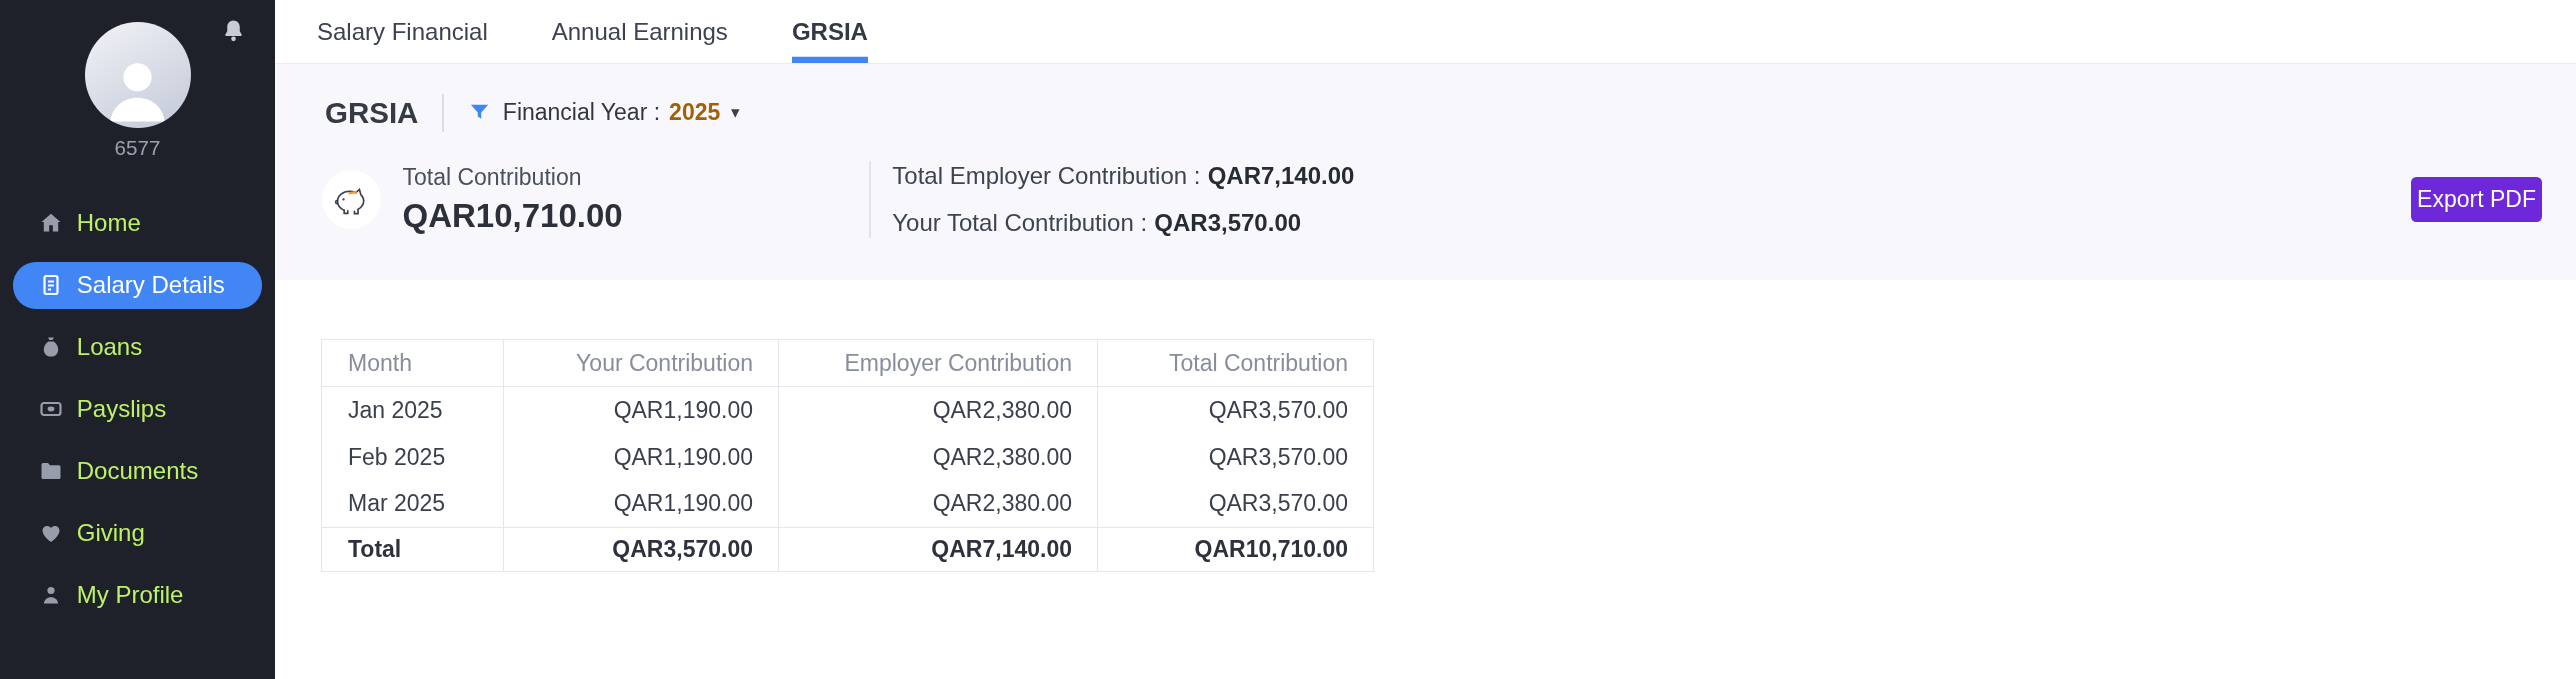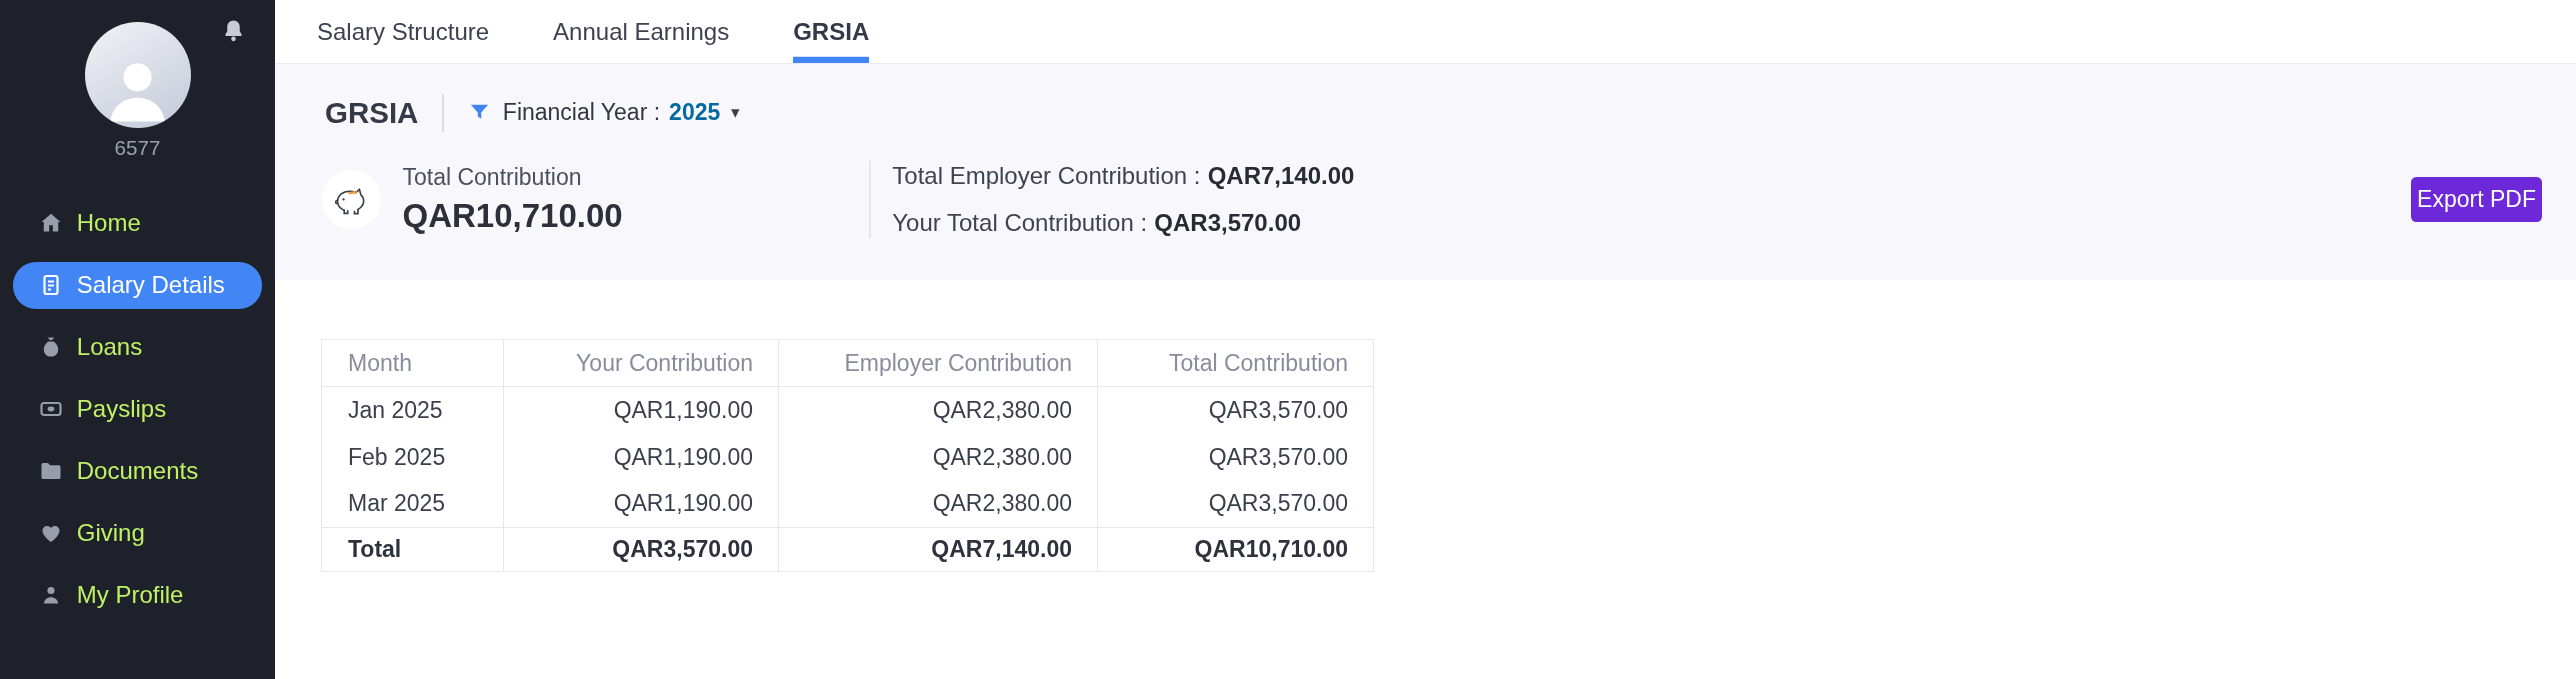--- a/index.html
+++ b/index.html
@@ -37,21 +37,21 @@
   .tab.active { font-weight:700; color:#343946; box-shadow:inset 0 -6.3px 0 0 #4285f4; }
 
   .panel { height:216px; background:#f8f8fc; position:relative; }
   .panel-head { display:flex; align-items:center; padding:29.5px 0 0 50px; }
   .page-title { font-size:29.5px; font-weight:700; color:#353a46; }
   .head-divider { width:1.8px; height:38px; background:#dbdde4; margin:0 24px; }
   .funnel { width:23px; height:23px; color:#4285f4; margin-right:11.6px; display:flex; }
   .funnel svg { width:100%; height:100%; }
   .filter { font-size:23px; color:#31363f; display:flex; align-items:center; cursor:pointer; }
   .filter .flabel { margin-right:9px; }
-  .filter .fvalue { font-weight:700; color:#0369a1; }
+  .filter .fvalue { font-weight:700; color:#a16207; }
   .filter .fcaret { font-size:17px; margin-left:10.7px; color:#3a3f4a; }
 
   .summary-row { position:absolute; left:47px; right:34px; top:97px; display:flex; align-items:center; }
   .summary-left { width:547px; display:flex; align-items:center; }
   .piggy-circle { width:59px; height:59px; border-radius:50%; background:#ffffff;
                   display:flex; align-items:center; justify-content:center; flex-shrink:0; }
   .piggy-circle svg { width:39px; height:36px; }
   .summary-left-text { margin-left:21.5px; }
   .total-label { font-size:23px; color:#4a505d; }
   .total-value { font-size:33px; font-weight:700; color:#2b303b; margin-top:6.3px; }
@@ -160,21 +160,21 @@
             </svg>
           </span>
         <span>My Profile</span>
       </div>
     </nav>
   </aside>
 
   <div class="main">
 
     <div class="tabbar">
-      <div class="tab">Salary Structure</div>
+      <div class="tab">Salary Financial</div>
       <div class="tab">Annual Earnings</div>
       <div class="tab active">GRSIA</div>
     </div>
 
     <div class="panel">
       <div class="panel-head">
         <span class="page-title">GRSIA</span>
         <span class="head-divider"></span>
         <span class="funnel">
           <svg viewBox="0 0 24 24" fill="currentColor">

